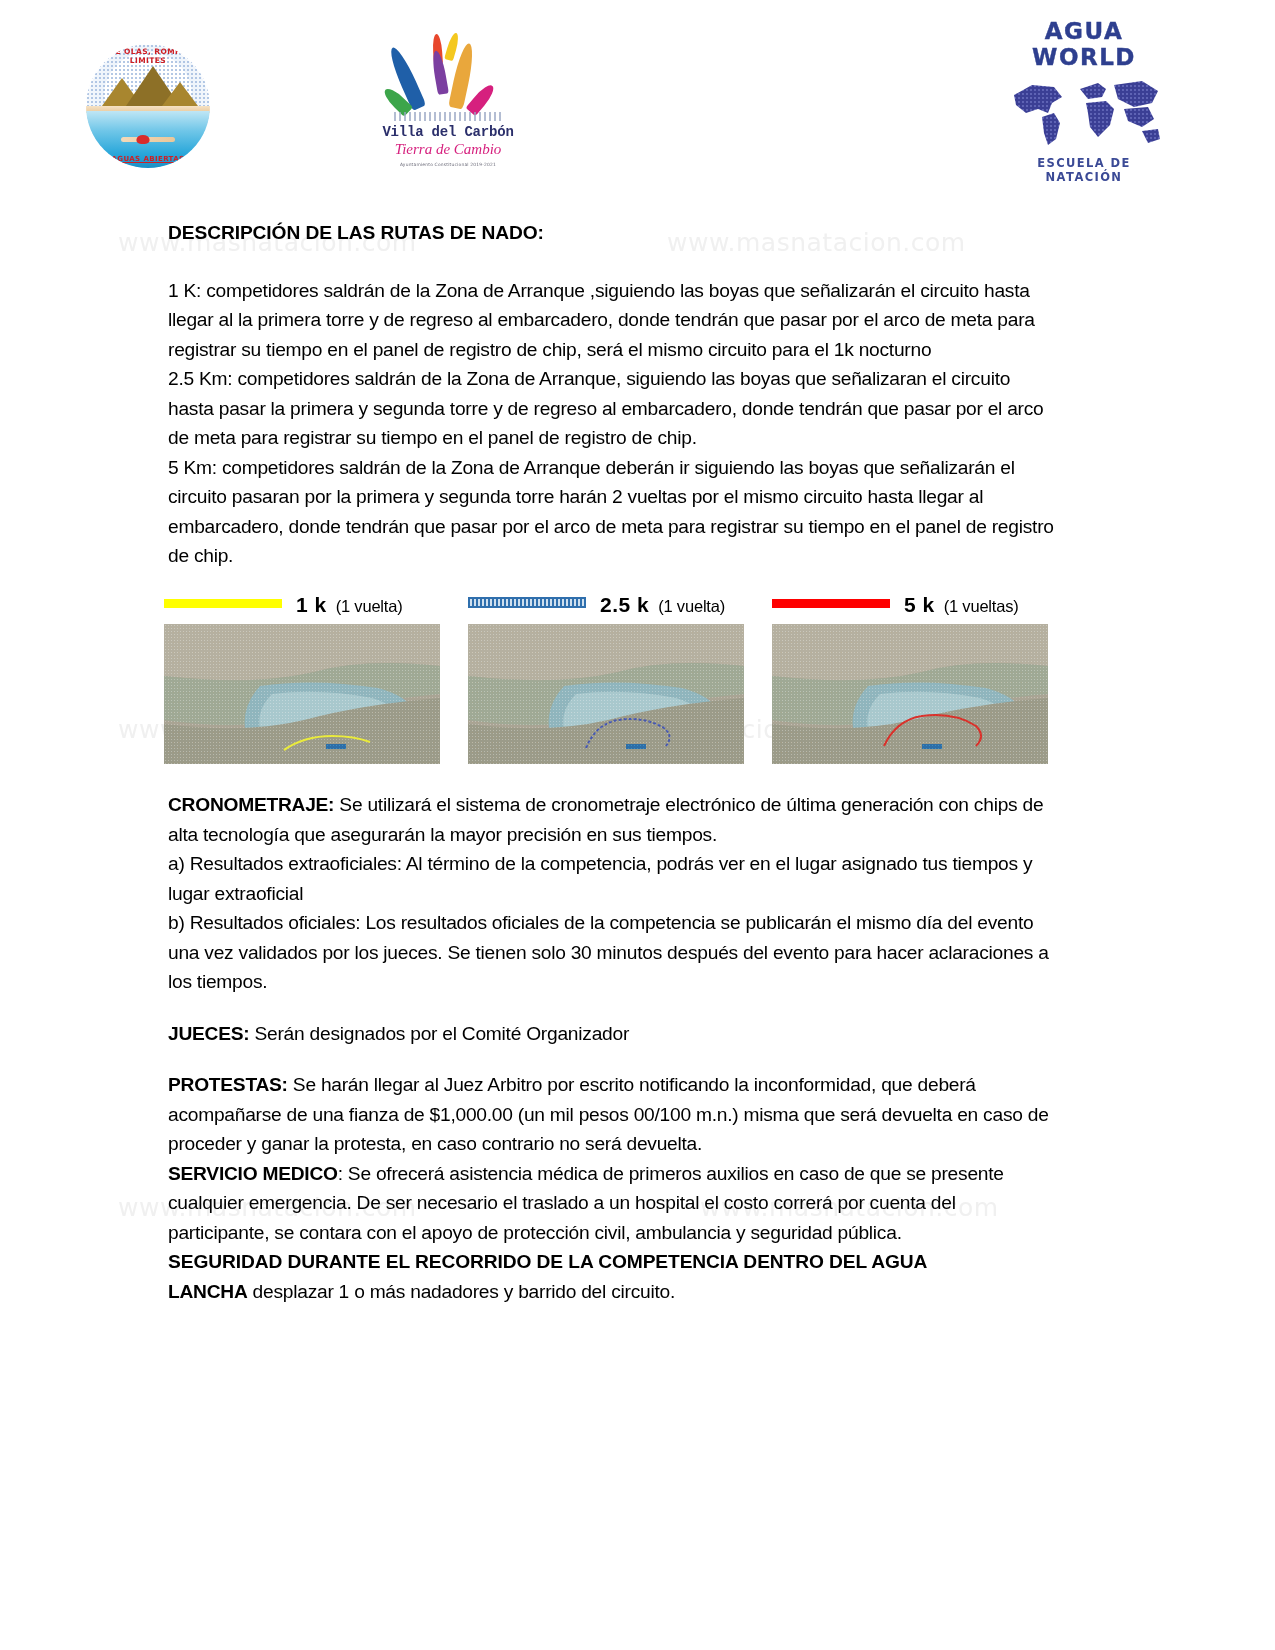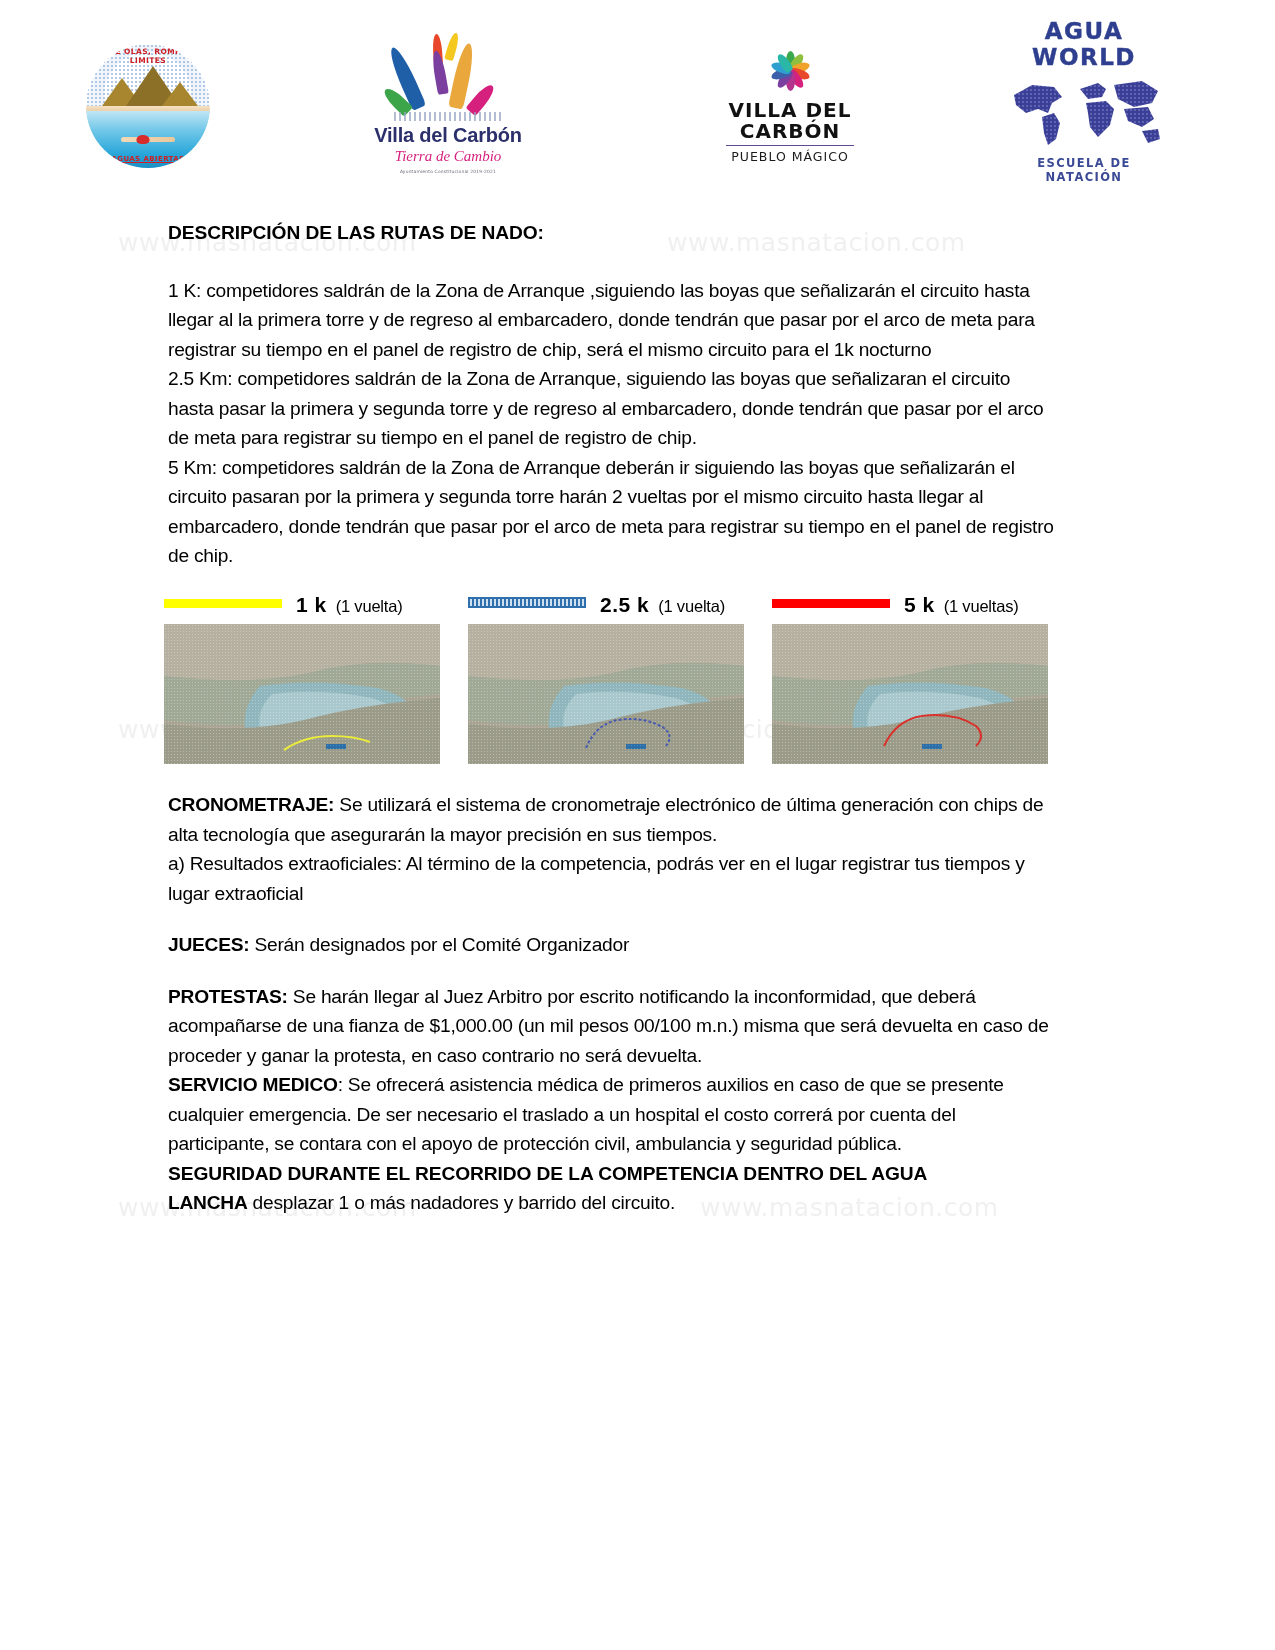--- a/index.html
+++ b/index.html
@@ -128,23 +128,23 @@
   .leaf.l5 { left: 92px; top: 50px; background: #d6207e; transform: rotate(40deg); height: 34px; width: 13px;}
   .leaf.l6 { left: 62px; top: 6px;  background: #e8472c; transform: rotate(-4deg); height: 30px; width: 9px;}
   .leaf.l7 { left: 72px; top: 4px;  background: #f4c81f; transform: rotate(16deg); height: 28px; width: 9px;}
   .vc-rule {
     width: 108px; height: 9px; margin: 2px auto 3px auto;
     background:
       repeating-linear-gradient(90deg, #9aa7c4 0 2px, transparent 2px 5px);
     opacity: .75;
   }
   .vc-name {
-    font-family: Liberation Sans, sans-serif;
-    font-weight: bold;
-    font-size: 20px;
+    font-family: Liberation Mono, monospace;
+    font-weight: bold;
+    font-size: 14px;
     color: #2b2f6b;
     letter-spacing: -0.2px;
   }
   .vc-script {
     font-family: "Liberation Serif", serif;
     font-style: italic;
     font-size: 15px;
     color: #d6207e;
     margin-top: 1px;
   }
@@ -352,38 +352,20 @@
         <span class="leaf l2"></span>
         <span class="leaf l3"></span>
         <span class="leaf l5"></span>
       </div>
       <div class="vc-rule"></div>
       <div class="vc-name">Villa del Carbón</div>
       <div class="vc-script">Tierra de Cambio</div>
       <div class="vc-sub">Ayuntamiento Constitucional 2019-2021</div>
     </div>
 
-    <div class="logo logo-3">
-      <div class="pm-pinwheel">
-        <i style="background:#3aa84c; transform:rotate(0deg);"></i>
-        <i style="background:#8fbf3f; transform:rotate(36deg);"></i>
-        <i style="background:#f0a32a; transform:rotate(72deg);"></i>
-        <i style="background:#e8492c; transform:rotate(108deg);"></i>
-        <i style="background:#d6207e; transform:rotate(144deg);"></i>
-        <i style="background:#b3338f; transform:rotate(180deg);"></i>
-        <i style="background:#7b3fa0; transform:rotate(216deg);"></i>
-        <i style="background:#3b5fa8; transform:rotate(252deg);"></i>
-        <i style="background:#2f9fd0; transform:rotate(288deg);"></i>
-        <i style="background:#2bb7a8; transform:rotate(324deg);"></i>
-      </div>
-      <div class="pm-name">VILLA DEL</div>
-      <div class="pm-name">CARBÓN</div>
-      <div class="pm-rule"></div>
-      <div class="pm-tag">PUEBLO MÁGICO</div>
-    </div>
 
     <div class="logo logo-4">
       <div class="aw-title">AGUA WORLD</div>
       <div class="aw-globe">
         <svg viewBox="0 0 164 74" xmlns="http://www.w3.org/2000/svg">
           <defs>
             <pattern id="dots" width="4" height="4" patternUnits="userSpaceOnUse">
               <rect width="4" height="4" fill="#3b3f95"></rect>
               <circle cx="1" cy="1" r="0.9" fill="#6f74c4"></circle>
             </pattern>
@@ -481,22 +463,23 @@
         </div>
       </div>
 
     </div>
   </div>
 
   <div class="content-2 doc-text">
 
     <p class="para"><b class="run-in">CRONOMETRAJE:</b><span> Se utilizará el sistema de cronometraje electrónico   de última generación con chips de alta tecnología que asegurarán la mayor precisión en sus tiempos.</span></p>
 
-    <p class="para"> a) Resultados extraoficiales: Al término de la competencia, podrás ver  en el lugar registrar tus tiempos y lugar extraoficial</p>
-
+    <p class="para"> a) Resultados extraoficiales: Al término de la competencia, podrás ver  en el lugar asignado tus tiempos y lugar extraoficial</p>
+
+    <p class="para">b) Resultados oficiales: Los resultados oficiales de la competencia se publicarán el mismo día del evento una vez validados por los jueces. Se tienen solo 30 minutos después del evento para hacer aclaraciones a los tiempos.</p>
 
     <div class="gap-md"></div>
 
     <p class="para"><b class="run-in">JUECES:</b><span> Serán designados por el Comité Organizador</span></p>
 
     <div class="gap-md"></div>
 
     <p class="para"><b class="run-in">PROTESTAS:</b><span> Se harán llegar al Juez Arbitro por escrito notificando la inconformidad, que deberá acompañarse de una fianza de $1,000.00 (un mil pesos 00/100 m.n.) misma que será devuelta en caso de proceder y ganar la protesta, en caso contrario no será devuelta.</span></p>
 
     <p class="para"><b class="run-in">SERVICIO MEDICO</b><span>: Se ofrecerá asistencia médica de primeros auxilios en caso de que se presente cualquier emergencia. De ser necesario el traslado a un hospital el costo correrá por cuenta del participante, se contara con el apoyo de protección civil, ambulancia y seguridad pública.</span></p>

